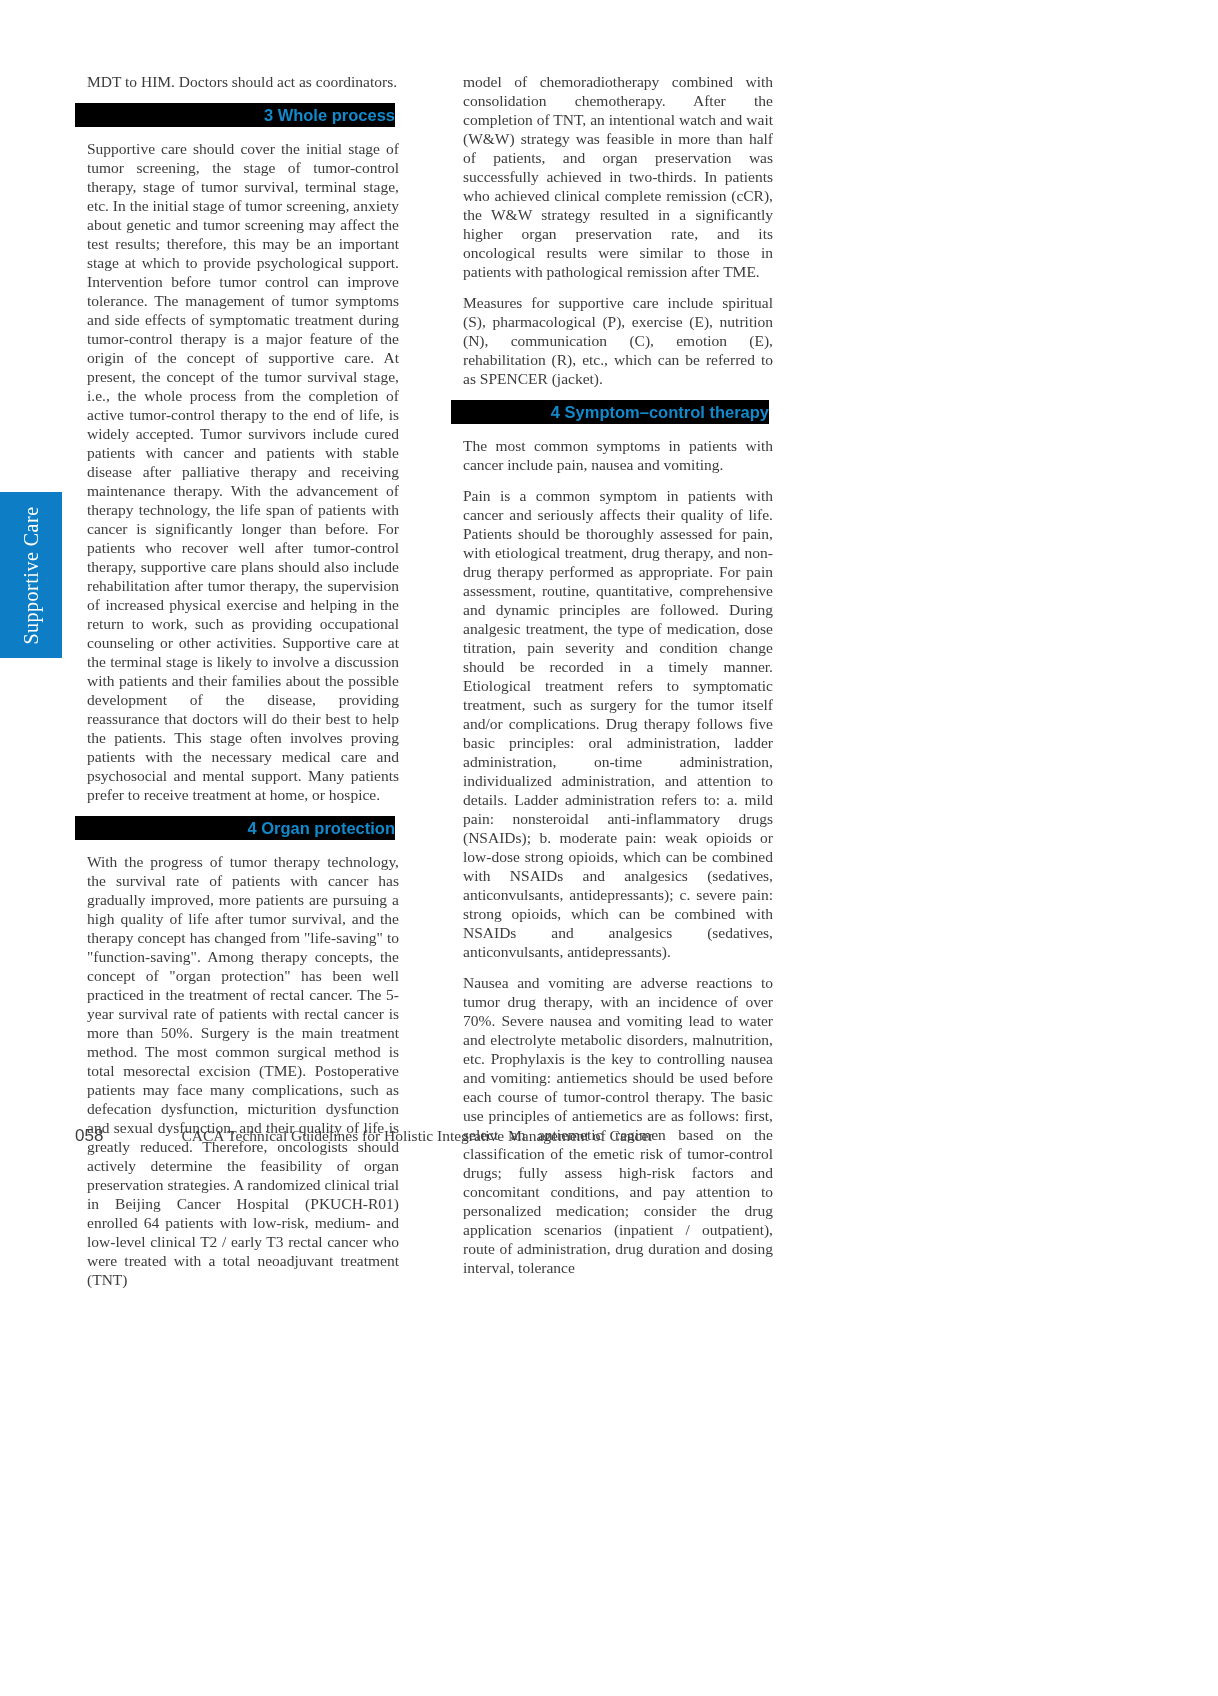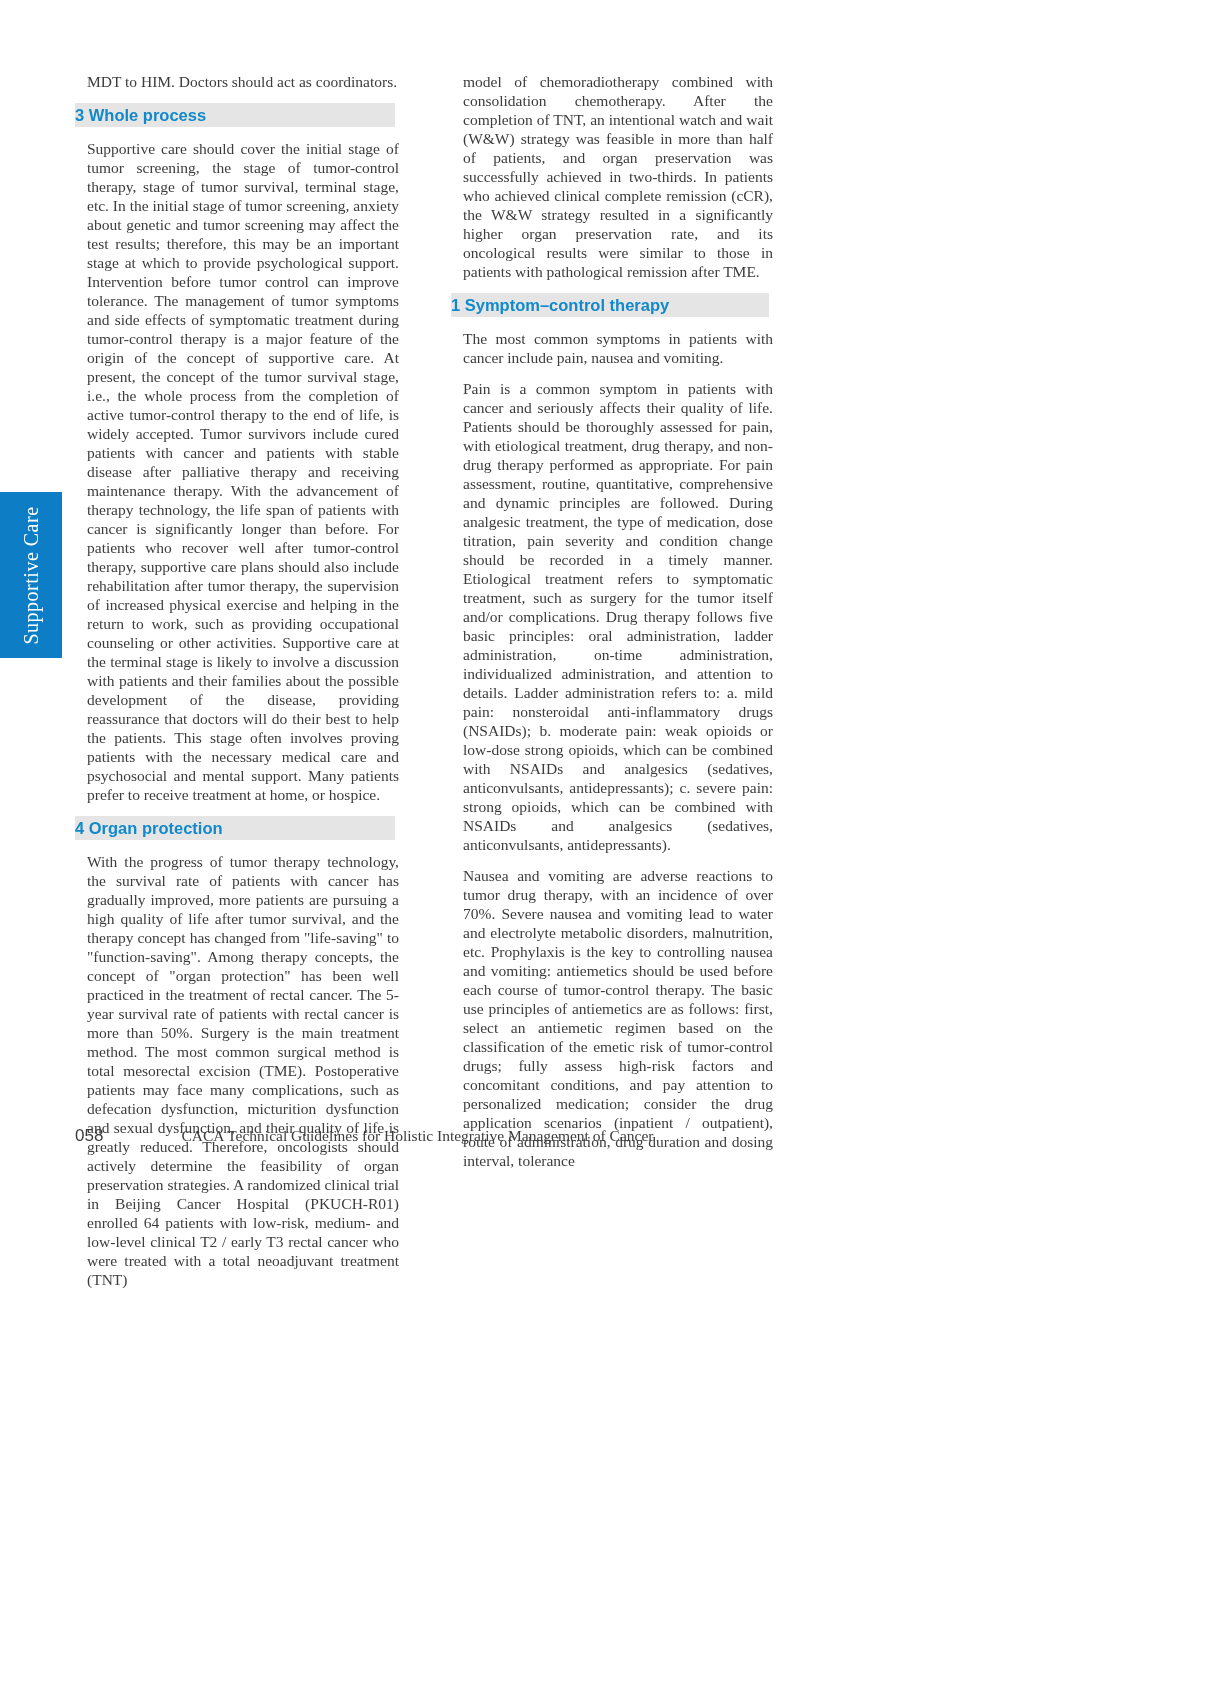--- a/index.html
+++ b/index.html
@@ -47,27 +47,27 @@
     text-align: justify;
   }
   .col-left  { left: 75px; }
   .col-right { left: 451px; width: 334px; }
   .col p {
     margin: 12px;
     padding: 0;
   }
   
   .subheading-bar {
-    background: #e5e5e5;
+    background: #000000;
     color: #1189cb;
     font-family: "Liberation Sans", "DejaVu Sans", sans-serif;
     font-weight: bold;
     font-size: 16.5px;
     line-height: 24px;
-    text-align: left;
+    text-align: right;
     margin: 4px 16px 3px 0;
   }
   
   .section-heading-block {
     margin-top: 20px;
     margin-bottom: 12px;
     border-top: 3px solid #4d9fd3;
     border-bottom: 3px solid #4d9fd3;
     padding: 6px 0 7px 0;
   }
@@ -113,21 +113,22 @@
   <div class="col col-left">
     <p>MDT to HIM. Doctors should act as coordinators.</p>
     <div class="subheading-bar">3 Whole process</div>
     <p>Supportive care should cover the initial stage of tumor screening, the stage of tumor-control therapy, stage of tumor survival, terminal stage, etc. In the initial stage of tumor screening, anxiety about genetic and tumor screening may affect the test results; therefore, this may be an important stage at which to provide psychological support. Intervention before tumor control can improve tolerance. The management of tumor symptoms and side effects of symptomatic treatment during tumor-control therapy is a major feature of the origin of the concept of supportive care. At present, the concept of the tumor survival stage, i.e., the whole process from the completion of active tumor-control therapy to the end of life, is widely accepted. Tumor survivors include cured patients with cancer and patients with stable disease after palliative therapy and receiving maintenance therapy. With the advancement of therapy technology, the life span of patients with cancer is significantly longer than before. For patients who recover well after tumor-control therapy, supportive care plans should also include rehabilitation after tumor therapy, the supervision of increased physical exercise and helping in the return to work, such as providing occupational counseling or other activities. Supportive care at the terminal stage is likely to involve a discussion with patients and their families about the possible development of the disease, providing reassurance that doctors will do their best to help the patients. This stage often involves proving patients with the necessary medical care and psychosocial and mental support. Many patients prefer to receive treatment at home, or hospice.</p>
     <div class="subheading-bar">4 Organ protection</div>
     <p>With the progress of tumor therapy technology, the survival rate of patients with cancer has gradually improved, more patients are pursuing a high quality of life after tumor survival, and the therapy concept has changed from "life-saving" to "function-saving". Among therapy concepts, the concept of "organ protection" has been well practiced in the treatment of rectal cancer. The 5-year survival rate of patients with rectal cancer is more than 50%. Surgery is the main treatment method. The most common surgical method is total mesorectal excision (TME). Postoperative patients may face many complications, such as defecation dysfunction, micturition dysfunction and sexual dysfunction, and their quality of life is greatly reduced. Therefore, oncologists should actively determine the feasibility of organ preservation strategies. A randomized clinical trial in Beijing Cancer Hospital (PKUCH-R01) enrolled 64 patients with low-risk, medium- and low-level clinical T2 / early T3 rectal cancer who were treated with a total neoadjuvant treatment (TNT)</p>
   </div>
 
   <div class="col col-right">
     <p>model of chemoradiotherapy combined with consolidation chemotherapy. After the completion of TNT, an intentional watch and wait (W&amp;W) strategy was feasible in more than half of patients, and organ preservation was successfully achieved in two-thirds. In patients who achieved clinical complete remission (cCR), the W&amp;W strategy resulted in a significantly higher organ preservation rate, and its oncological results were similar to those in patients with pathological remission after TME.</p>
-    <div class="subheading-bar">1 Symptom–control therapy</div>
+    <p>Measures for supportive care include spiritual (S), pharmacological (P), exercise (E), nutrition (N), communication (C), emotion (E), rehabilitation (R), etc., which can be referred to as SPENCER (jacket).</p>
+    <div class="subheading-bar">4 Symptom–control therapy</div>
     <p>The most common symptoms in patients with cancer include pain, nausea and vomiting.</p>
     <p>Pain is a common symptom in patients with cancer and seriously affects their quality of life. Patients should be thoroughly assessed for pain, with etiological treatment, drug therapy, and non-drug therapy performed as appropriate. For pain assessment, routine, quantitative, comprehensive and dynamic principles are followed. During analgesic treatment, the type of medication, dose titration, pain severity and condition change should be recorded in a timely manner. Etiological treatment refers to symptomatic treatment, such as surgery for the tumor itself and/or complications. Drug therapy follows five basic principles: oral administration, ladder administration, on-time administration, individualized administration, and attention to details. Ladder administration refers to: a. mild pain: nonsteroidal anti-inflammatory drugs (NSAIDs); b. moderate pain: weak opioids or low-dose strong opioids, which can be combined with NSAIDs and analgesics (sedatives, anticonvulsants, antidepressants); c. severe pain: strong opioids, which can be combined with NSAIDs and analgesics (sedatives, anticonvulsants, antidepressants).</p>
     <p>Nausea and vomiting are adverse reactions to tumor drug therapy, with an incidence of over 70%. Severe nausea and vomiting lead to water and electrolyte metabolic disorders, malnutrition, etc. Prophylaxis is the key to controlling nausea and vomiting: antiemetics should be used before each course of tumor-control therapy. The basic use principles of antiemetics are as follows: first, select an antiemetic regimen based on the classification of the emetic risk of tumor-control drugs; fully assess high-risk factors and concomitant conditions, and pay attention to personalized medication; consider the drug application scenarios (inpatient / outpatient), route of administration, drug duration and dosing interval, tolerance</p>
   </div>
 
   <div class="footer">
     <span class="page-number">058</span>
     <span class="footer-title">CACA Technical Guidelines for Holistic Integrative Management of Cancer</span>
   </div>
 

